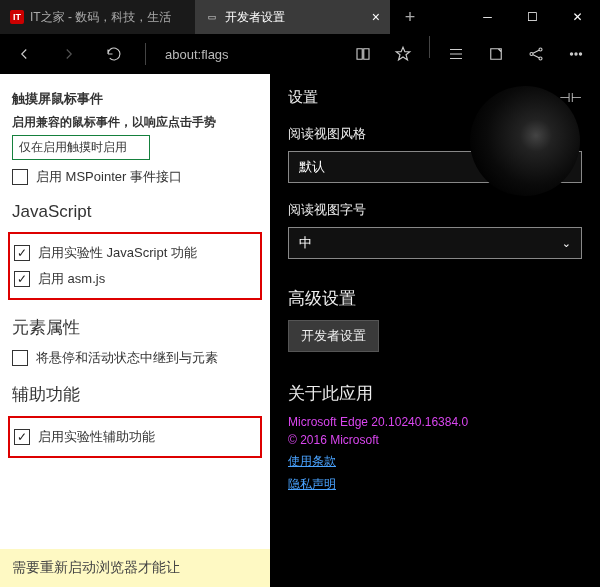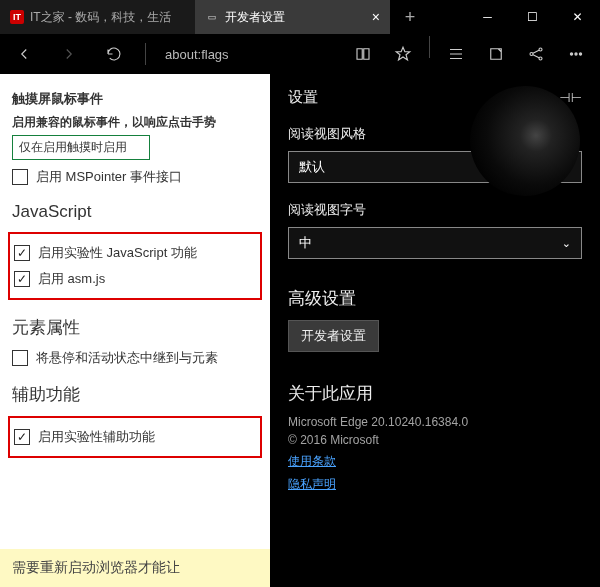--- a/index.html
+++ b/index.html
@@ -38,21 +38,21 @@
 .panel-header { display: flex; align-items: center; margin-bottom: 16px; }
 .panel-title { font-size: 15px; }
 .pin { margin-left: auto; color: #ccc; }
 .swirl { position: absolute; right: 20px; top: 12px; width: 110px; height: 110px; border-radius: 50%; background: radial-gradient(circle at 60% 45%, #444 0, #222 18%, #0a0a0a 55%, #000 80%); pointer-events: none; }
 .field-label { font-size: 13px; margin: 18px 0 8px; }
 .select { border: 1px solid #888; padding: 6px 10px; display: flex; align-items: center; justify-content: space-between; font-size: 13px; color: #fff; background: #111; }
 .chev { font-size: 11px; }
 .adv-title { font-size: 17px; margin: 28px 0 10px; }
 .adv-btn { background: #3a3a3a; border: 1px solid #555; padding: 6px 12px; font-size: 13px; display: inline-block; }
 .about-title { font-size: 17px; margin: 30px 0 10px; }
-.about-text { font-size: 12px; margin: 4px 0; color: #a3a3a3; }
+.about-text { font-size: 12px; margin: 4px 0; color: #d946ef; }
 .link { color: #4aa3ff; text-decoration: underline; cursor: pointer; font-size: 12px; display: block; margin: 6px 0; }
 
 svg { width: 18px; height: 18px; stroke: currentColor; fill: none; stroke-width: 1.5; }
 </style>
 </head>
 <body>
 
 <div class="tab-bar">
   <div class="tab inactive">
     <span class="favicon fav-it">IT</span>

